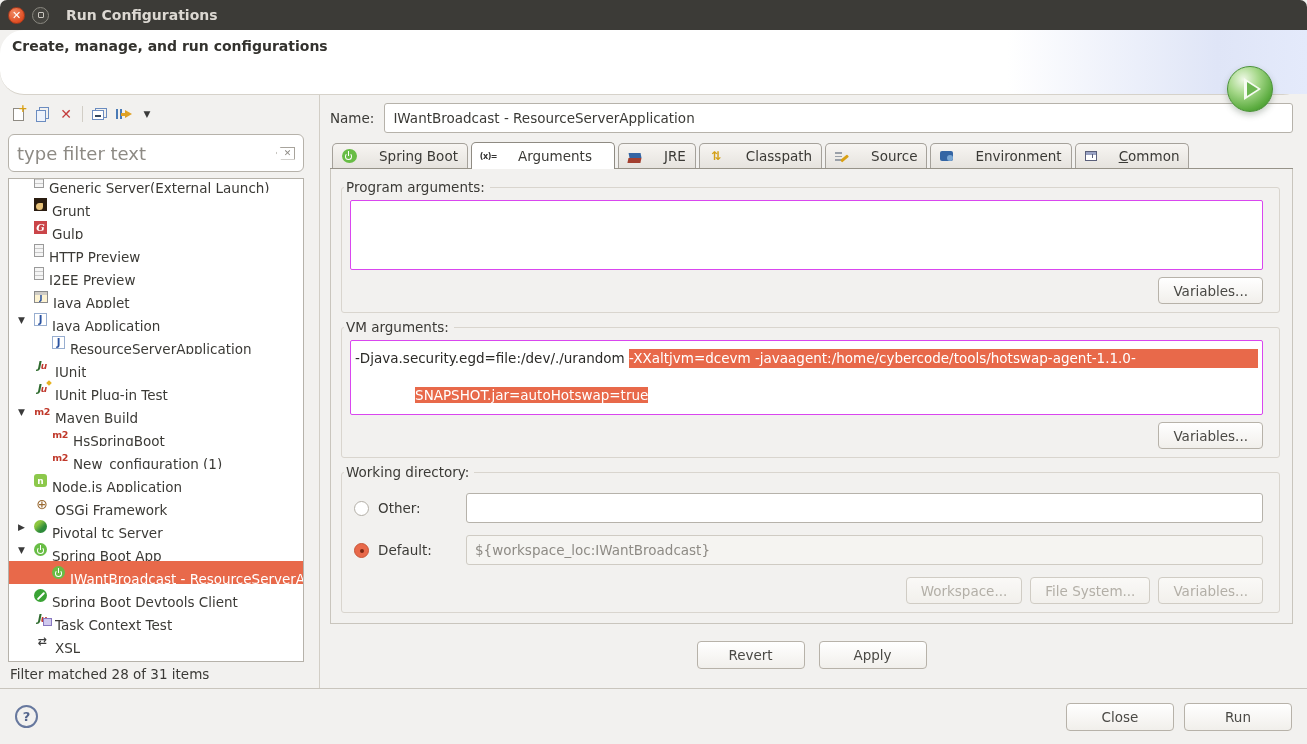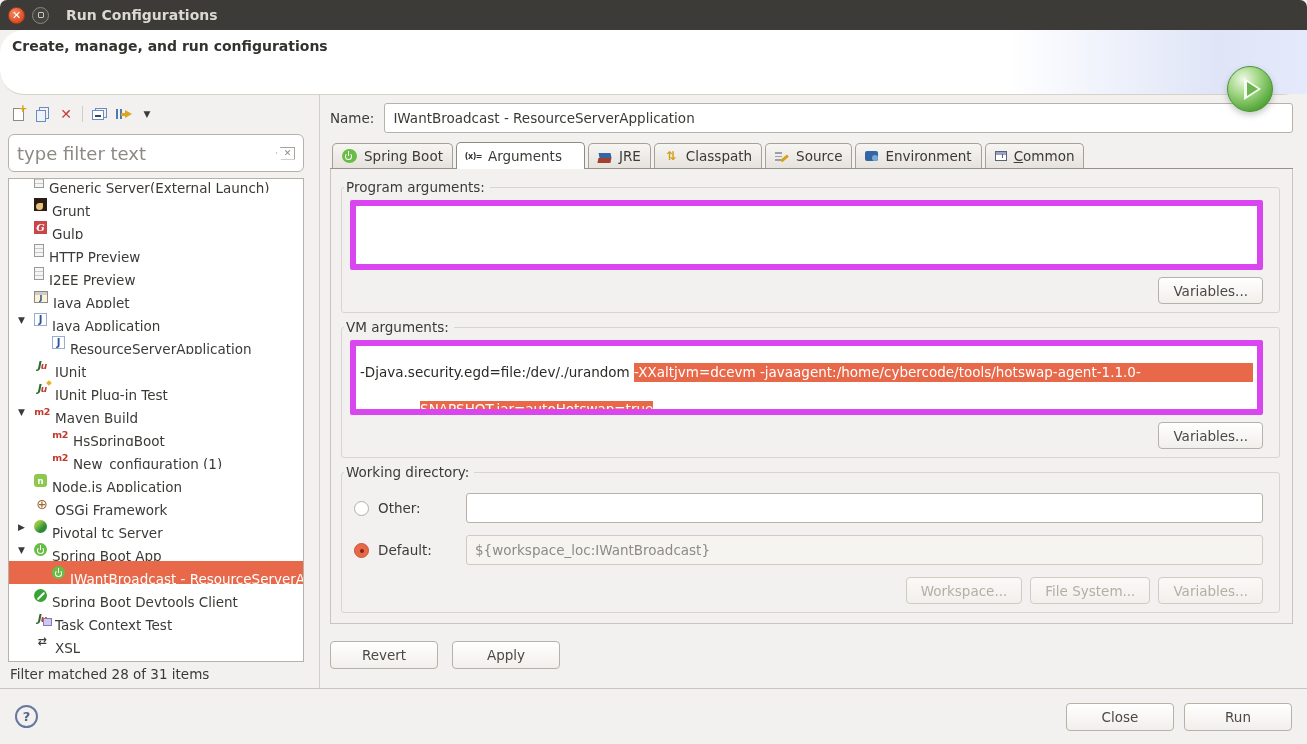--- a/index.html
+++ b/index.html
@@ -118,21 +118,21 @@
   
   .name-row { display:flex; align-items:center; flex:none; }
   .name-row label { margin-right:10px; font-size:13.5px; }
   .input { height:30px; border:1px solid #b6b2aa; border-radius:3px; background:#fff; padding:0 8px;
     font-size:13.5px; color:#3b3a36; font-family:inherit; outline:none; }
   .name-row .input { flex:1; }
 
   
   .tabs { display:flex; align-items:flex-end; margin-top:9px; border-bottom:1px solid #979389;
     padding-left:2px; flex:none; position:relative; z-index:1; }
-  .tab { display:inline-flex; align-items:center; gap:7px; height:25px; padding:0 9px;
+  .tab { display:inline-flex; align-items:center; gap:22px; height:25px; padding:0 9px;
     border:1px solid #a5a19a; border-bottom:none; border-radius:5px 5px 0 0; margin-right:3px;
     background:linear-gradient(#f7f5f2,#e6e3de); cursor:pointer; white-space:nowrap; font-size:13.5px; }
   .tab.active { background:#fff; height:27px; margin-bottom:-1px; border-color:#8f8b83; padding-right:22px; }
   .tabicon { width:15px; height:14px; display:inline-flex; align-items:center; justify-content:center;
     position:relative; flex:none; font-style:normal; }
   .t-arguments { font-size:8px; color:#333; font-weight:bold; letter-spacing:-0.5px; white-space:nowrap; }
   .t-jre { width:14px; height:12px; }
   .t-jre::before { content:''; position:absolute; left:0; bottom:0; width:13px; height:4.5px; background:#a33f2f; transform:skewX(-12deg); }
   .t-jre::after { content:''; position:absolute; left:1px; bottom:4.5px; width:12px; height:4.5px; background:#3465a4; transform:skewX(10deg); }
   .t-classpath { color:#d4a017; font-weight:bold; font-size:12px; }
@@ -145,21 +145,21 @@
   .t-environment::after { content:''; position:absolute; right:0px; bottom:0px; width:6px; height:6px;
     border-radius:50%; background:#7aa7d4; }
   .t-common { width:12px; height:10px; border:1px solid #5a5f7a; background:linear-gradient(#9aa3c4 0 3px, #fff 3px); }
   .t-common::after { content:''; position:absolute; left:6px; top:2px; bottom:2px; width:1px; background:#5a5f7a; }
 
   
   .tabpanel { border:1px solid #c9c5bd; border-top:none; padding:4px 12px 10px 10px; flex:none; }
   .group { border:1px solid #d9d5ce; border-radius:3px; position:relative; margin-top:14px;
     padding:12px 16px 8px 8px; }
   .group-label { position:absolute; top:-9px; left:2px; background:#f2f1ef; padding:0 5px 0 2px; font-size:13.5px; }
-  .tarea { background:#fff; border:6px solid #d946ef; border-radius:2px; padding:17px 4px; overflow:hidden; }
+  .tarea { background:#fff; border:1px solid #d946ef; border-radius:2px; padding:8px 4px; overflow:hidden; }
   .tarea.program { height:70px; }
   .tarea.vm { height:75px; }
   .vmline { line-height:18.5px; font-size:13.5px; color:#2b2a27; display:flex; white-space:pre; }
   .vmline2 { display:block; }
   .vmsel { background:#e8694a; color:#fff; }
   .fill { flex:1; }
   .btnrow { display:flex; justify-content:flex-end; gap:8px; margin-top:7px; }
 
   .btn { min-width:88px; height:27px; padding:0 14px; border:1px solid #b7b2a9; border-radius:4px;
     background:linear-gradient(#ffffff,#f1efeb); color:#4a4945; font-size:13.5px; display:inline-flex;
@@ -171,21 +171,21 @@
   .wd-row { display:flex; align-items:center; margin:8px 0 12px 4px; }
   .radio { width:15px; height:15px; border-radius:50%; border:1px solid #b3afa7; background:#fff;
     position:relative; flex:none; cursor:pointer; }
   .radio.checked { background:#e8694a; border-color:#c95638; }
   .radio.checked::after { content:''; position:absolute; left:5px; top:5px; width:4px; height:4px;
     border-radius:50%; background:#7c2713; }
   .wd-row .rlabel { width:88px; margin-left:9px; font-size:13.5px; }
   .wd-row .input { flex:1; }
   .input.dim { background:#f5f4f1; color:#8e8b85; border-color:#cfcbc3; }
 
-  .revert-row { display:flex; justify-content:flex-start; gap:14px; margin:17px 0 0 0; flex:none; }
+  .revert-row { display:flex; justify-content:center; gap:14px; margin:17px 0 0 0; flex:none; }
 
   
   .footer { height:56px; border-top:1px solid #c9c5bd; display:flex; align-items:center;
     padding:0 15px; flex:none; margin-top:auto; }
   .help { width:23px; height:23px; border-radius:50%; border:2px solid #67789e; color:#53658c;
     font-weight:bold; font-size:13px; display:flex; align-items:center; justify-content:center; cursor:pointer; }
   .footer .spacer { flex:1; }
   .footer .btn { margin-left:10px; }
 </style>
 </head>

